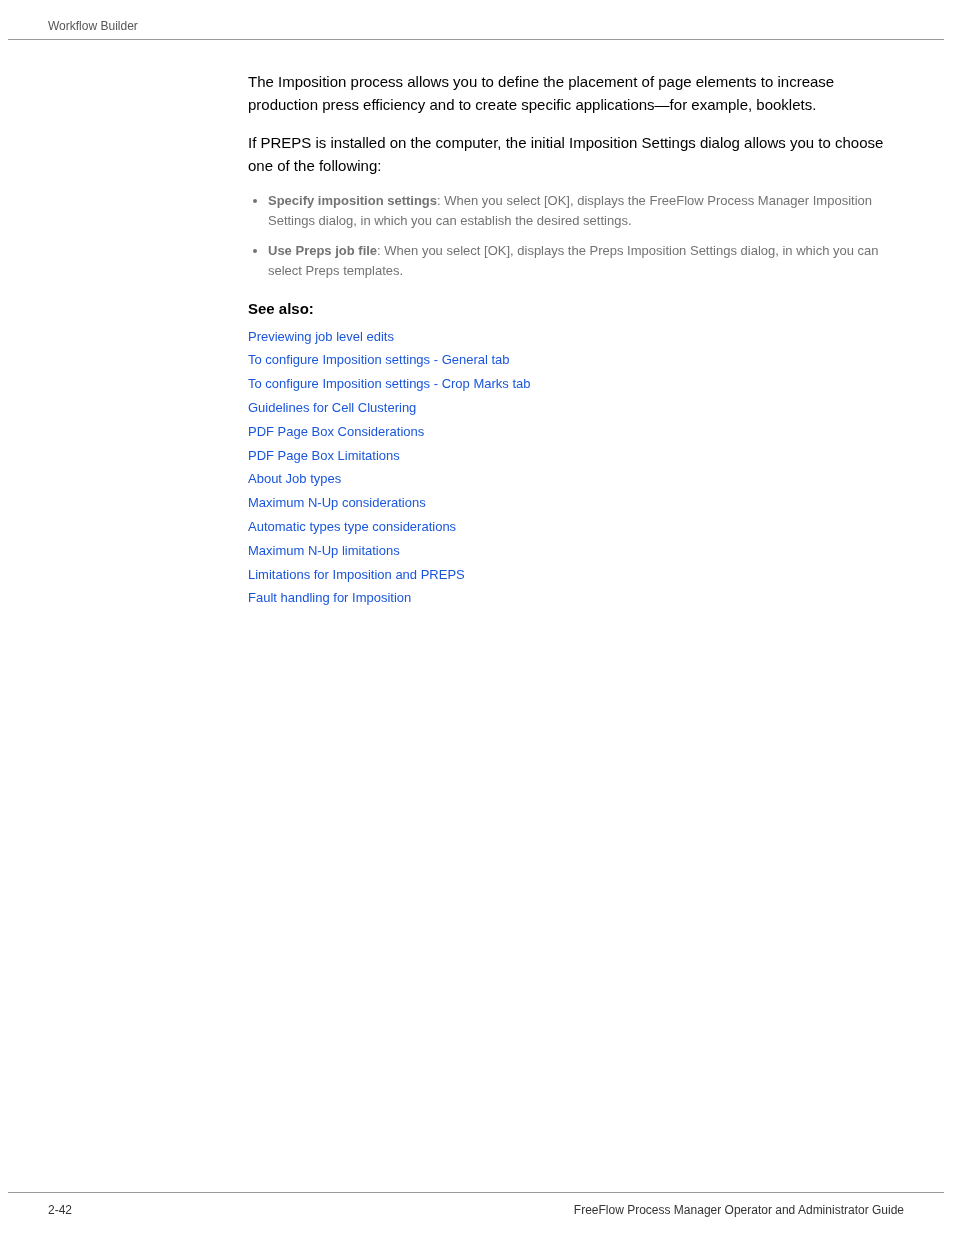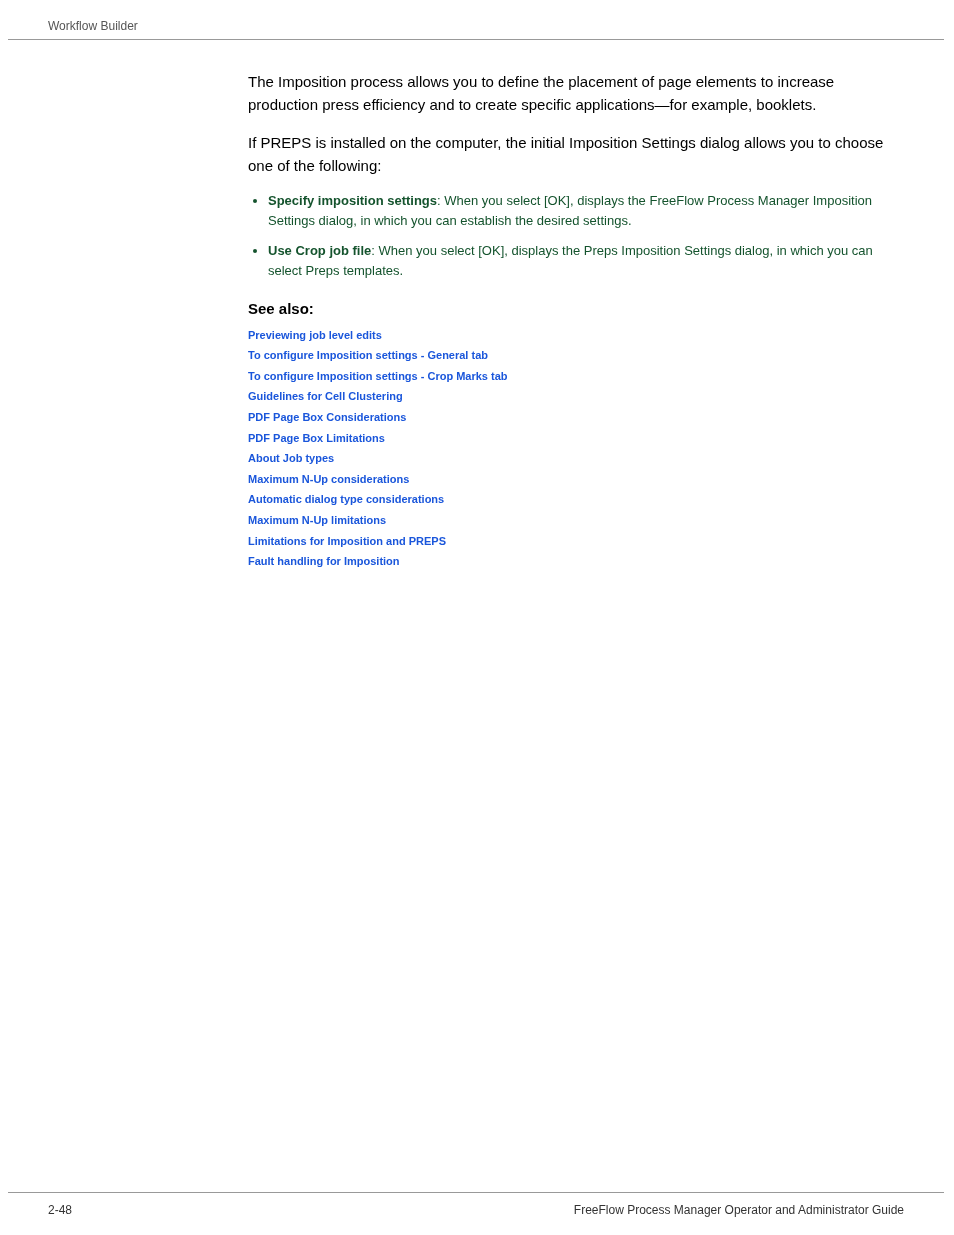--- a/index.html
+++ b/index.html
@@ -66,21 +66,21 @@
 
     .bullet-list {
       margin: 0 0 18px 20px;
       list-style: disc;
     }
 
     .bullet-list li {
       font-size: 13px;
       line-height: 1.55;
       margin-bottom: 10px;
-      color: #14532d;
+      color: #737373;
     }
 
     .bullet-list li strong {
       font-weight: bold;
     }
 
     .see-also-heading {
       font-size: 15px;
       font-weight: bold;
       margin-bottom: 10px;
@@ -93,23 +93,22 @@
       padding: 0;
     }
 
     .link-list li {
       margin-bottom: 3px;
     }
 
     .link-list li a {
       color: #1a56db;
       text-decoration: none;
-      font-size: 11px;
+      font-size: 13px;
       line-height: 1.6;
-      font-weight: bold;
     }
 
     .bottom-bar {
       border-top: 1px solid #999;
       padding: 10px 40px;
       display: flex;
       justify-content: space-between;
       align-items: center;
     }
 
@@ -138,21 +137,21 @@
     <div class="content-area">
 
       <p class="paragraph">The Imposition process allows you to define the placement of page elements to increase production press efficiency and to create specific applications—for example, booklets.</p>
       <p class="paragraph">If PREPS is installed on the computer, the initial Imposition Settings dialog allows you to choose one of the following:</p>
 
       <ul class="bullet-list">
         <li>
           <strong>Specify imposition settings</strong><span>: When you select [OK], displays the FreeFlow Process Manager Imposition Settings dialog, in which you can establish the desired settings.</span>
         </li>
         <li>
-          <strong>Use Crop job file</strong><span>: When you select [OK], displays the Preps Imposition Settings dialog, in which you can select Preps templates.</span>
+          <strong>Use Preps job file</strong><span>: When you select [OK], displays the Preps Imposition Settings dialog, in which you can select Preps templates.</span>
         </li>
       </ul>
 
       <div class="see-also-section">
         <p class="see-also-heading">See also:</p>
         <ul class="link-list">
           <li>
             <a href="#">Previewing job level edits</a>
           </li>
           <li>
@@ -170,35 +169,35 @@
           <li>
             <a href="#">PDF Page Box Limitations</a>
           </li>
           <li>
             <a href="#">About Job types</a>
           </li>
           <li>
             <a href="#">Maximum N-Up considerations</a>
           </li>
           <li>
-            <a href="#">Automatic dialog type considerations</a>
+            <a href="#">Automatic types type considerations</a>
           </li>
           <li>
             <a href="#">Maximum N-Up limitations</a>
           </li>
           <li>
             <a href="#">Limitations for Imposition and PREPS</a>
           </li>
           <li>
             <a href="#">Fault handling for Imposition</a>
           </li>
         </ul>
       </div>
 
     </div>
   </div>
 
   <div class="bottom-bar">
-    <span class="bottom-page-num">2-48</span>
+    <span class="bottom-page-num">2-42</span>
     <span class="bottom-guide-title">FreeFlow Process Manager Operator and Administrator Guide</span>
   </div>
 
 </div>
 
 </body></html>

